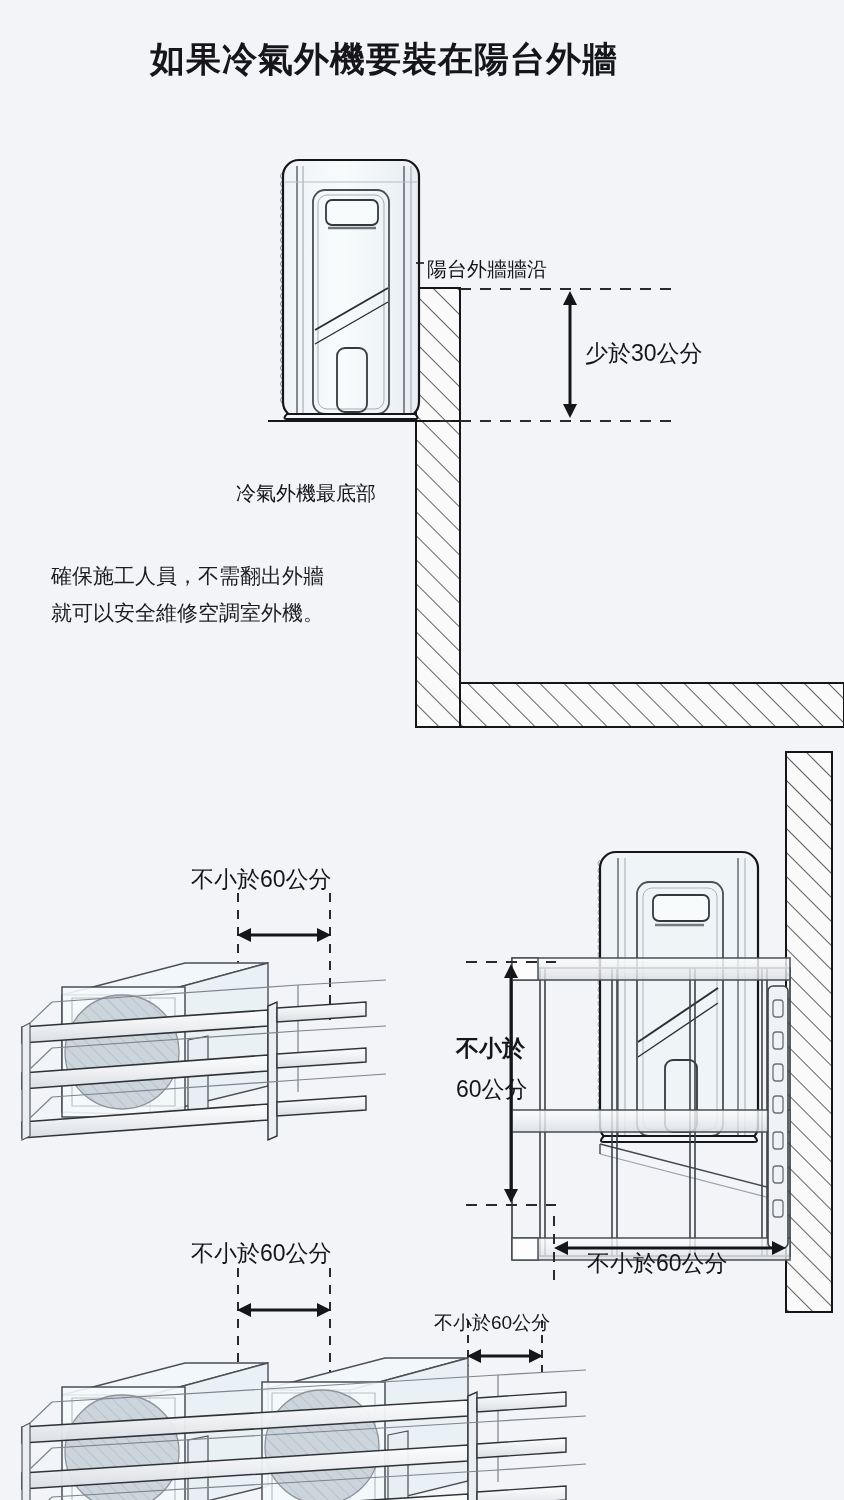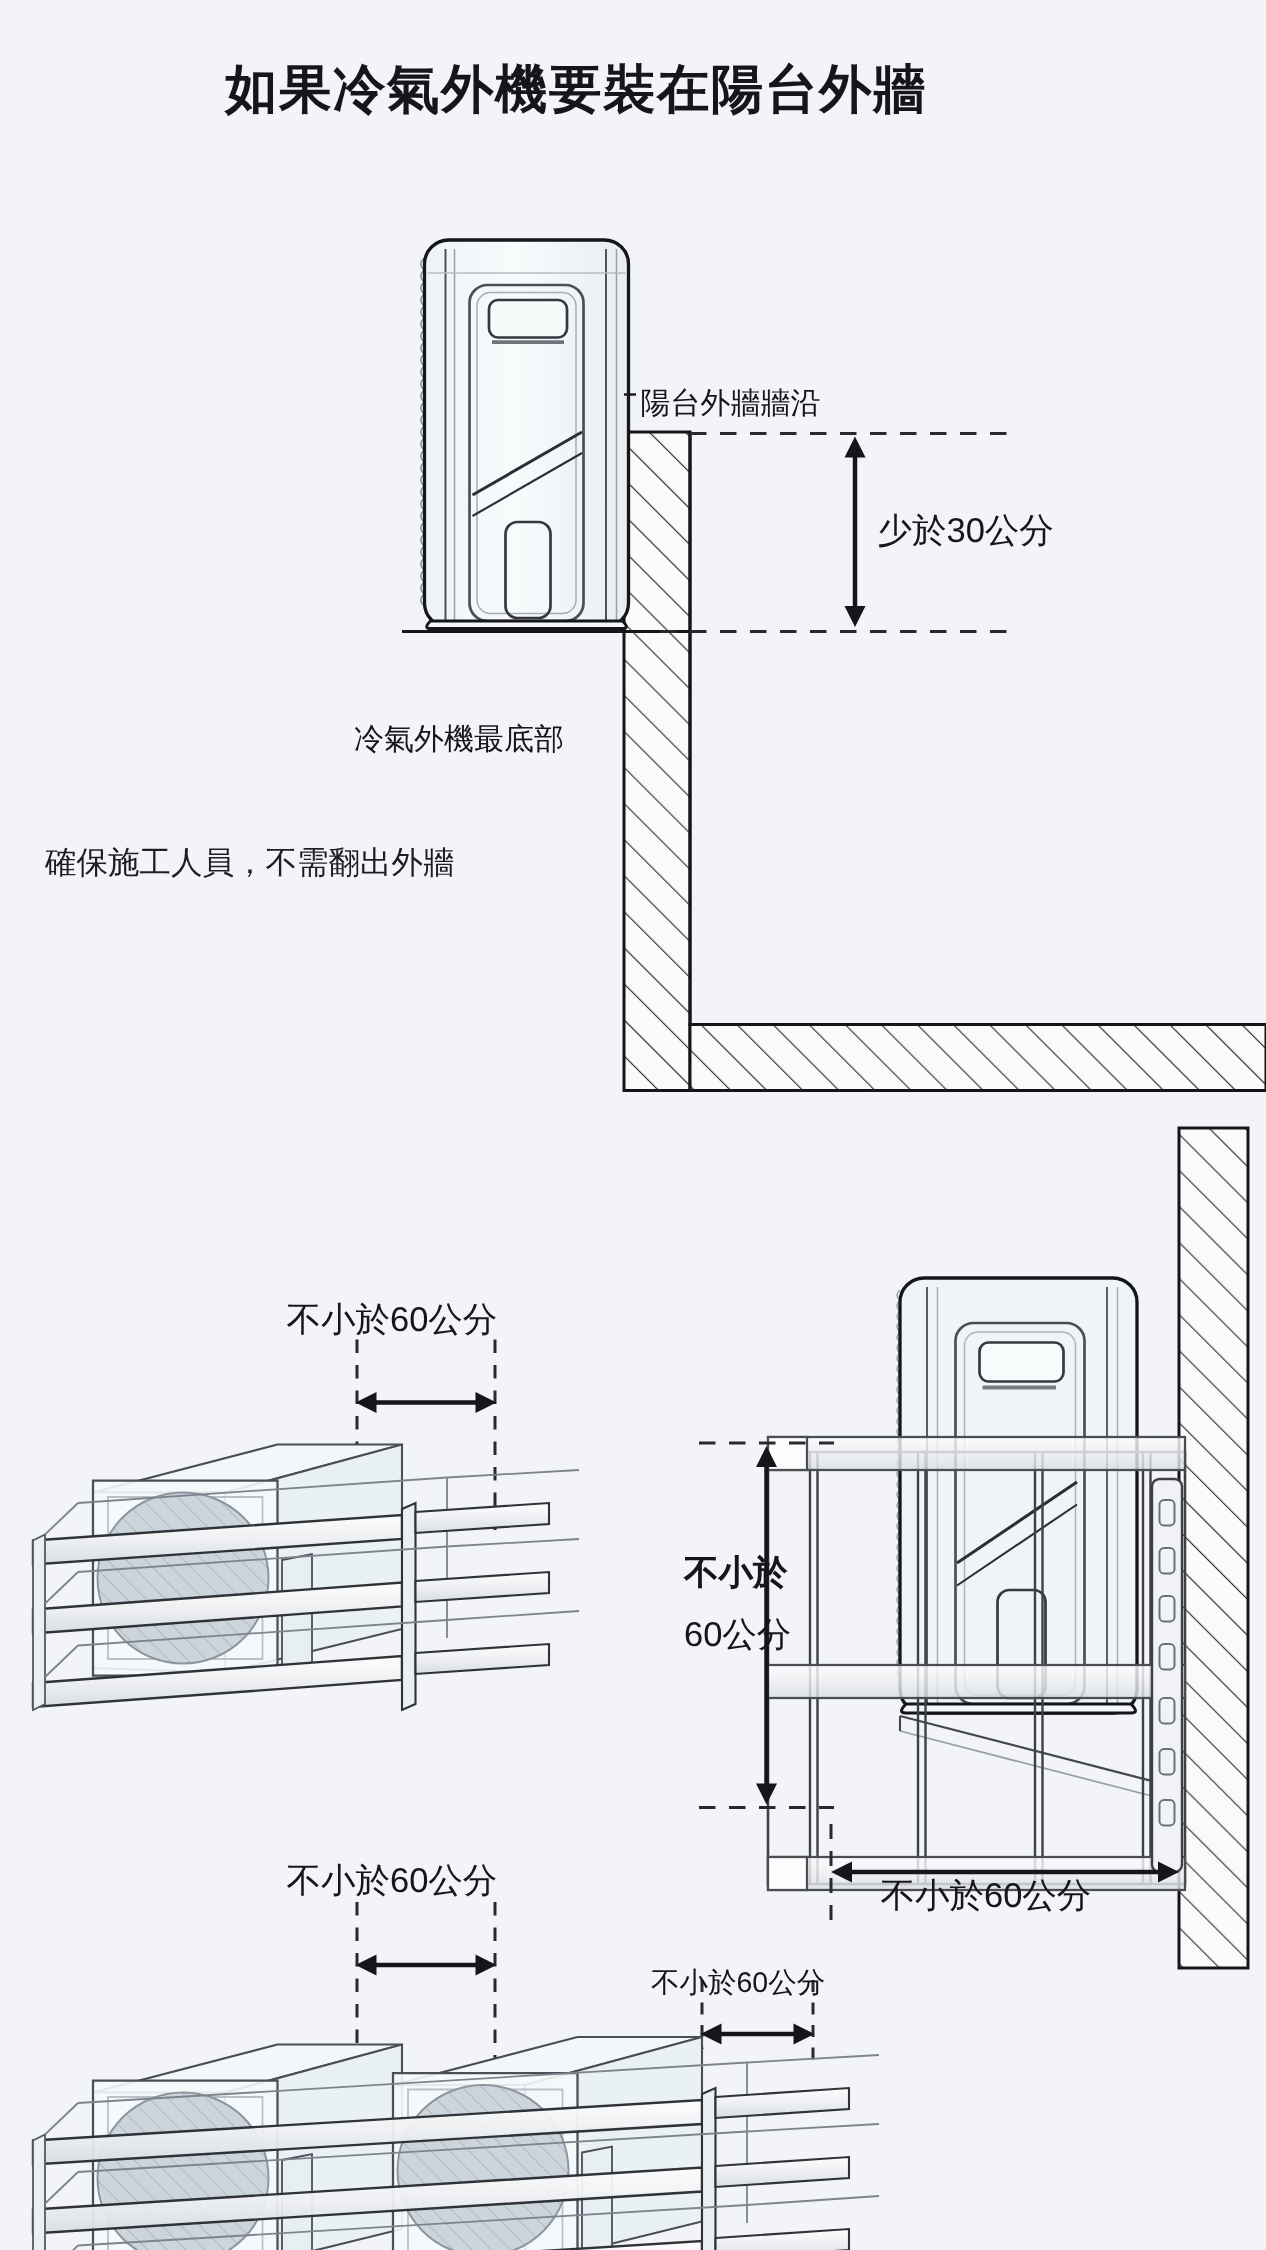--- a/index.html
+++ b/index.html
@@ -29,20 +29,21 @@
   #title-1{top:36px;}
   #title-2{top:772px;}
 
   
   .body-text{
     position:absolute;
     font-size:21px;
     line-height:31px;
     color:#1d1d21;
     white-space:nowrap;
+    margin-left:21px;
   }
   #body-1{left:30px;top:560px;}
   #body-2{left:30px;top:597px;}
 
   
   .lbl{
     position:absolute;
     font-size:20px;
     color:#16161a;
     white-space:nowrap;
@@ -130,20 +131,21 @@
     </g>
   </svg>
 
   <div class="lbl" style="left:427px;top:256px;">陽台外牆牆沿</div>
 
   <div class="lbl" style="left:236px;top:440px;margin-top:40px;">冷氣外機最底部</div>
 
   <div class="lbl big" style="left:585px;top:340px;">少於30公分</div>
 
   <div class="body-text" id="body-1">確保施工人員，不需翻出外牆</div>
+  <div class="body-text" id="body-2">就可以安全維修空調室外機。</div>
 
 
   <svg class="abs" style="left:0;top:740px;" width="844" height="760">
     <defs>
       <pattern id="hatchB" width="17" height="17" patternTransform="rotate(-45)" patternUnits="userSpaceOnUse">
         <rect width="17" height="17" fill="#fafafa"></rect>
         <line x1="0" y1="0" x2="0" y2="17" stroke="#3a3a3a" stroke-width="1.6"></line>
       </pattern>
       <pattern id="fanhatch" width="9" height="9" patternTransform="rotate(-45)" patternUnits="userSpaceOnUse">
         <rect width="9" height="9" fill="#ccd4dc"></rect>

